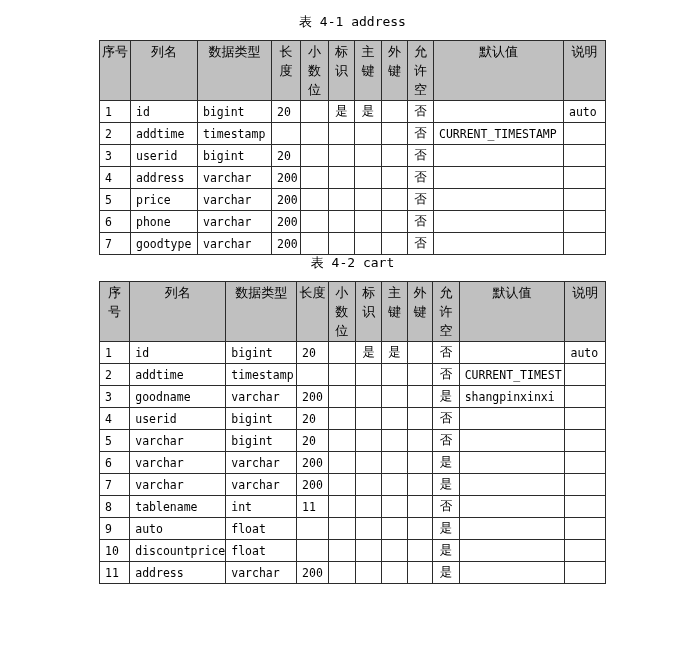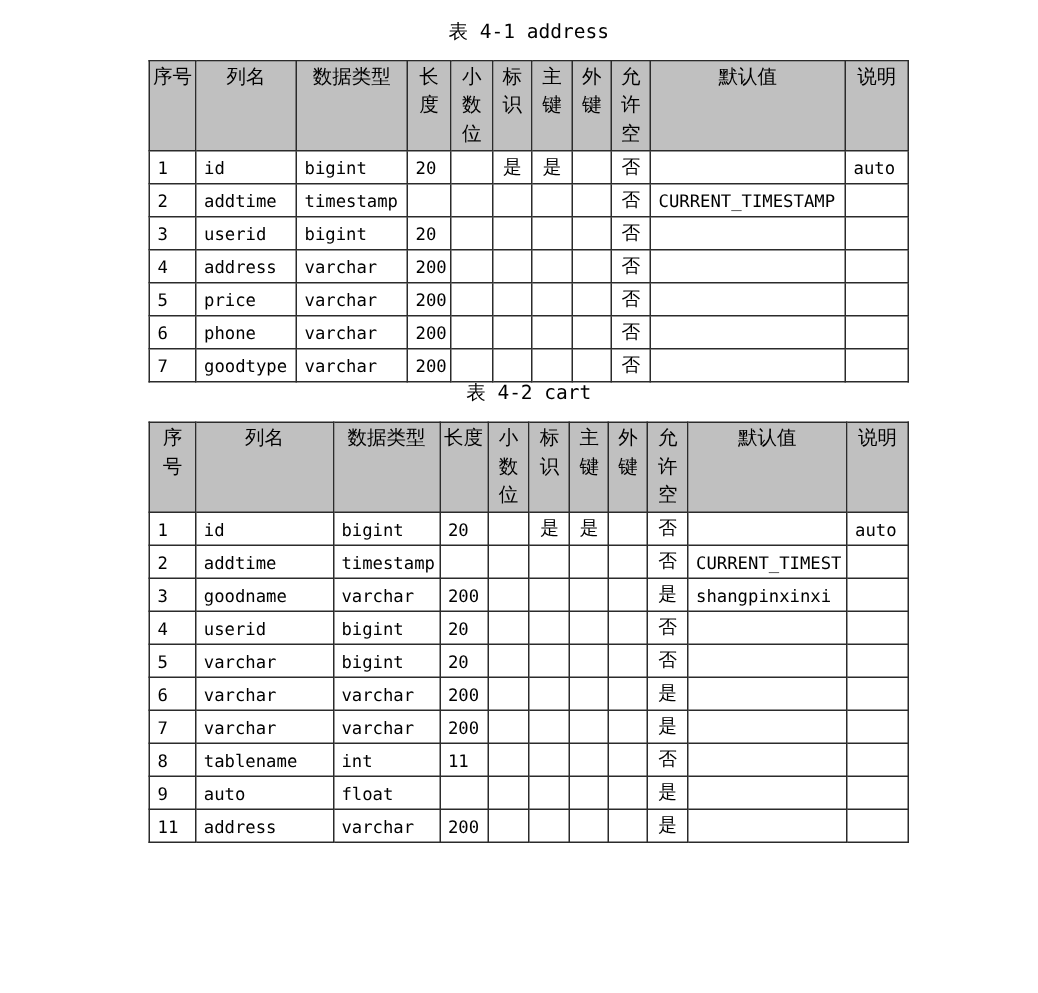--- a/index.html
+++ b/index.html
@@ -336,20 +336,33 @@
             <td class=""></td>
             <td class="flag"></td>
             <td class="flag"></td>
             <td class="flag"></td>
             <td class="flag"></td>
             <td class="flag">是</td>
             <td class=""></td>
             <td class=""></td>
           </tr>
           <tr>
+            <td class="">10</td>
+            <td class="">discountprice</td>
+            <td class="">float</td>
+            <td class=""></td>
+            <td class="flag"></td>
+            <td class="flag"></td>
+            <td class="flag"></td>
+            <td class="flag"></td>
+            <td class="flag">是</td>
+            <td class=""></td>
+            <td class=""></td>
+          </tr>
+          <tr>
             <td class="">11</td>
             <td class="">address</td>
             <td class="">varchar</td>
             <td class="">200</td>
             <td class="flag"></td>
             <td class="flag"></td>
             <td class="flag"></td>
             <td class="flag"></td>
             <td class="flag">是</td>
             <td class=""></td>

